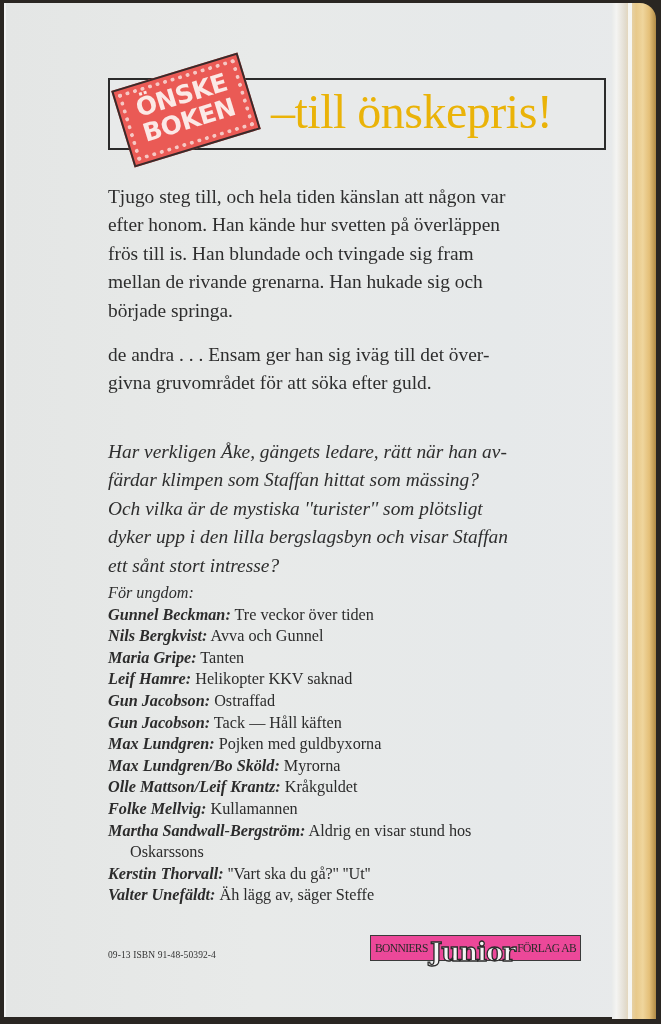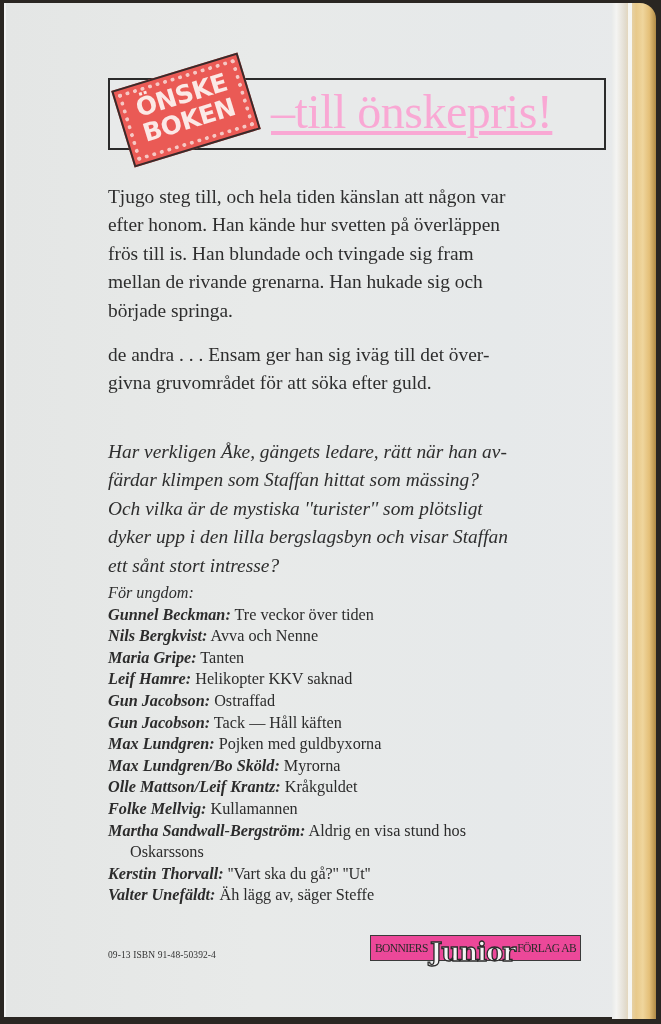--- a/index.html
+++ b/index.html
@@ -23,23 +23,22 @@
       position: absolute; left: 628px; top: 3px; width: 4px; height: 1016px;
       background: #f6f6f2;
     }
     .slogan-box {
       position: absolute; left: 108px; top: 78px; width: 494px; height: 68px;
       border: 2px solid #2b2b2b;
       background: #e8eaea;
     }
     .slogan-text {
       position: absolute; left: 271px; top: 82px;
-      font-size: 48px; color: #f9a8d4; letter-spacing: -0.5px;
+      font-size: 48px; color: #eab308; letter-spacing: -0.5px;
       line-height: 60px;
-      text-decoration: underline;
     }
     .stamp {
       position: absolute; left: 120px; top: 70px; width: 132px; height: 80px;
       background: #ea5a55;
       border: 2px solid #3a2a2a;
       transform: rotate(-17deg);
       transform-origin: center;
       box-sizing: border-box;
       overflow: hidden;
     }
@@ -124,30 +123,30 @@
   <span>Har verkligen Åke, gängets ledare, rätt när han av-</span>
   <span>färdar klimpen som Staffan hittat som mässing?</span>
   <span>Och vilka är de mystiska ''turister'' som plötsligt</span>
   <span>dyker upp i den lilla bergslagsbyn och visar Staffan</span>
   <span>ett sånt stort intresse?</span>
 </div>
 
 <div class="list">
   <span class="heading">För ungdom:</span>
   <span class="row"><span class="author">Gunnel Beckman:</span> <span>Tre veckor över tiden</span></span>
-  <span class="row"><span class="author">Nils Bergkvist:</span> <span>Avva och Nenne</span></span>
+  <span class="row"><span class="author">Nils Bergkvist:</span> <span>Avva och Gunnel</span></span>
   <span class="row"><span class="author">Maria Gripe:</span> <span>Tanten</span></span>
   <span class="row"><span class="author">Leif Hamre:</span> <span>Helikopter KKV saknad</span></span>
   <span class="row"><span class="author">Gun Jacobson:</span> <span>Ostraffad</span></span>
   <span class="row"><span class="author">Gun Jacobson:</span> <span>Tack — Håll käften</span></span>
   <span class="row"><span class="author">Max Lundgren:</span> <span>Pojken med guldbyxorna</span></span>
   <span class="row"><span class="author">Max Lundgren/Bo Sköld:</span> <span>Myrorna</span></span>
   <span class="row"><span class="author">Olle Mattson/Leif Krantz:</span> <span>Kråkguldet</span></span>
   <span class="row"><span class="author">Folke Mellvig:</span> <span>Kullamannen</span></span>
-  <span class="row"><span class="author">Martha Sandwall-Bergström:</span> <span>Aldrig en visa stund hos</span></span>
+  <span class="row"><span class="author">Martha Sandwall-Bergström:</span> <span>Aldrig en visar stund hos</span></span>
   <span class="row cont">Oskarssons</span>
   <span class="row"><span class="author">Kerstin Thorvall:</span> <span>''Vart ska du gå?'' ''Ut''</span></span>
   <span class="row"><span class="author">Valter Unefäldt:</span> <span>Äh lägg av, säger Steffe</span></span>
 </div>
 
 <div class="isbn">09-13 ISBN 91-48-50392-4</div>
 
 <div class="publisher">
   <span>BONNIERS</span>
   <span class="junior">Junior</span>

